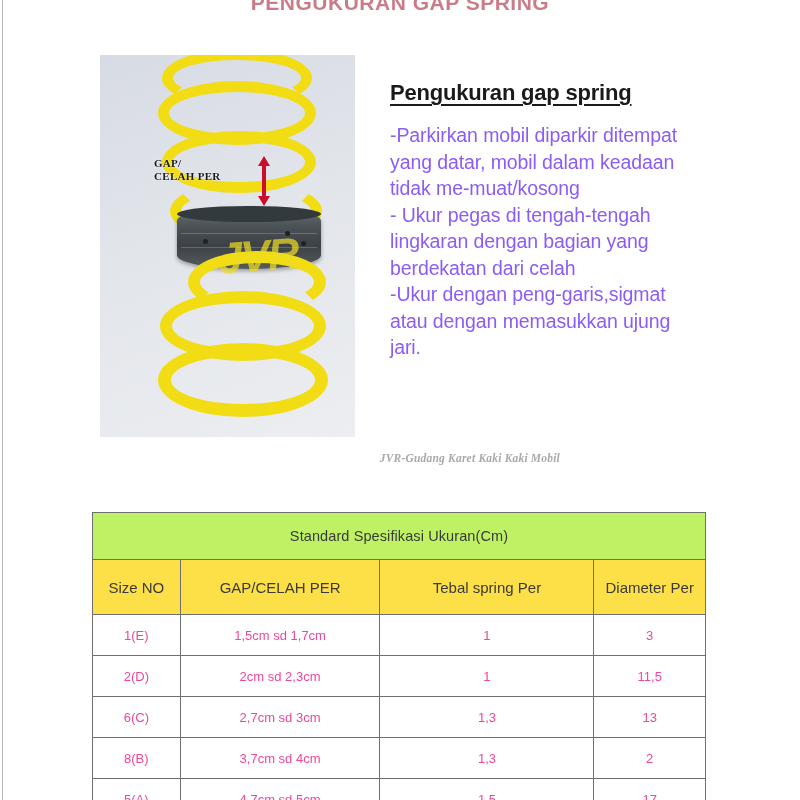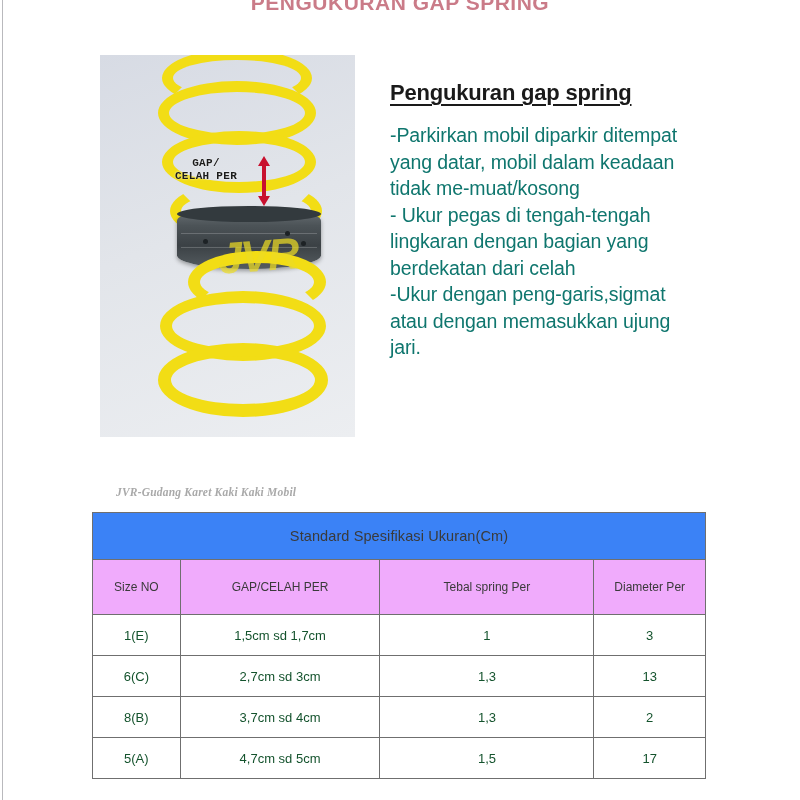--- a/index.html
+++ b/index.html
@@ -122,22 +122,22 @@
     border-right:6px solid transparent;
   }
   .gap-arrow .head.up { top:0; border-bottom:10px solid #c8102e; }
   .gap-arrow .head.down { bottom:0; border-top:10px solid #c8102e; }
 
   .gap-label {
     position: absolute;
     left: 54px;
     top: 102px;
     width: 104px;
-    text-align: center;
-    font-family: Liberation Mono, monospace;
+    text-align: left;
+    font-family: Liberation Serif, serif;
     font-weight: bold;
     font-size: 11px;
     line-height: 13px;
     color: #1b1b1b;
     letter-spacing: .3px;
     text-shadow: 0 0 2px rgba(255,255,255,.9);
   }
 
   .watermark {
     position: absolute;
@@ -166,71 +166,70 @@
     color: #1a1a1a;
     text-decoration: underline;
     text-underline-offset: 4px;
     letter-spacing: -.2px;
     margin: 0 0 16px 0;
   }
   .instr-body {
     font-family: "Liberation Sans", sans-serif;
     font-size: 19.5px;
     line-height: 26.5px;
-    color: #0f766e;
+    color: #8b5cf6;
     white-space: pre-line;
     letter-spacing: -.1px;
     margin-top: 16px;
   }
 
   .photo-caption {
     position: absolute;
-    left: 116px;
+    left: 100px;
     top: 452px;
     width: 460px;
-    text-align: left;
+    text-align: right;
     font-family: "Liberation Serif", serif;
     font-style: italic;
     font-weight: bold;
     font-size: 11.5px;
     color: #a9a9a9;
     letter-spacing: .2px;
-    margin-top: 34px;
   }
 
   
   .spec-table-wrap {
     position: absolute;
     left: 92px;
     top: 512px;
     width: 614px;
   }
   table.spec {
     border-collapse: collapse;
     width: 100%;
     table-layout: fixed;
     font-family: "Liberation Sans", sans-serif;
   }
   table.spec th, table.spec td {
     border: 1px solid #6f6f6f;
     text-align: center;
-    color: #14532d;
+    color: #ec4899;
     font-weight: normal;
   }
   table.spec tr.title-row th {
-    background: #3b82f6;
+    background: #bef264;
     height: 44px;
     font-size: 14.5px;
     color: #3a3a3a;
     letter-spacing: .1px;
   }
   table.spec tr.head-row th {
     height: 52px;
-    font-size: 12px;
-    background: #f0abfc;
+    font-size: 15px;
+    background: #fde047;
     color: #3a3a3a;
   }
   table.spec tbody td {
     height: 38px;
     font-size: 13px;
     background: #ffffff;
   }
   .c1 { width: 14.3%; }
   .c2 { width: 32.6%; }
   .c3 { width: 34.9%; }
@@ -312,20 +311,26 @@
       </tr>
     </thead>
     <tbody>
       <tr>
         <td>1(E)</td>
         <td>1,5cm sd 1,7cm</td>
         <td>1</td>
         <td>3</td>
       </tr>
       <tr>
+        <td>2(D)</td>
+        <td>2cm sd 2,3cm</td>
+        <td>1</td>
+        <td>11,5</td>
+      </tr>
+      <tr>
         <td>6(C)</td>
         <td>2,7cm sd 3cm</td>
         <td>1,3</td>
         <td>13</td>
       </tr>
       <tr>
         <td>8(B)</td>
         <td>3,7cm sd 4cm</td>
         <td>1,3</td>
         <td>2</td>

